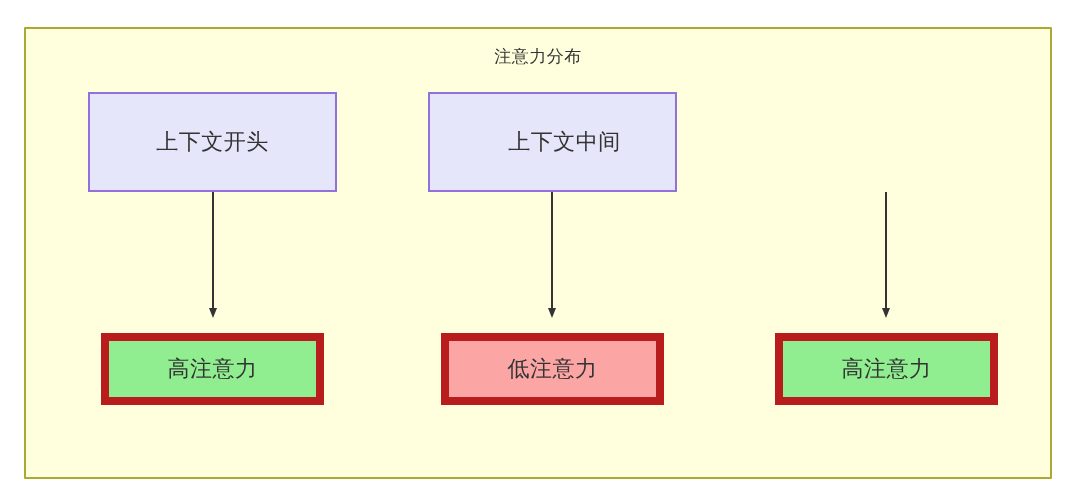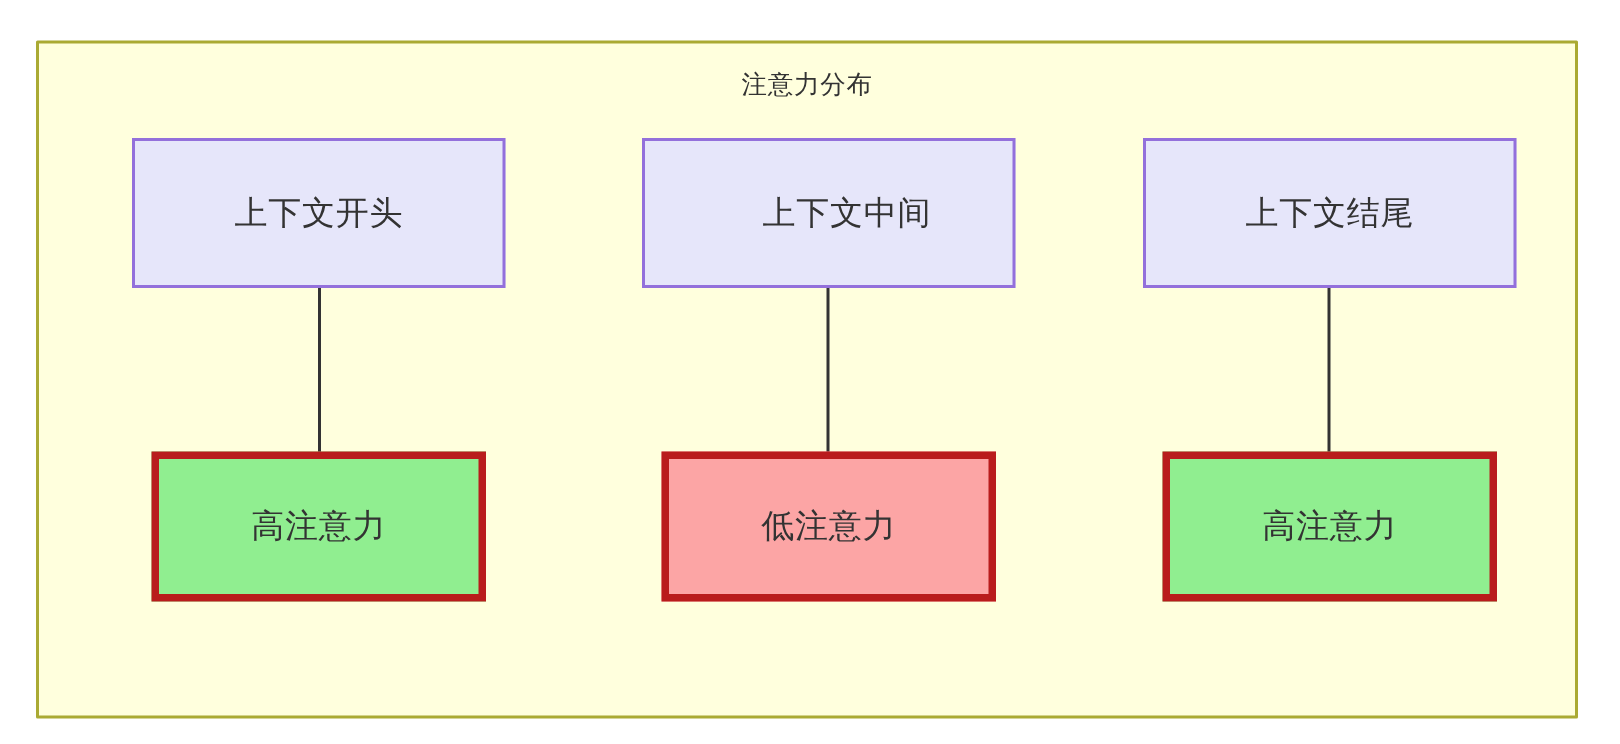--- a/index.html
+++ b/index.html
@@ -65,23 +65,23 @@
   .node-context {
     background: #e6e6fa;
     border: 2px solid #9370db;
     width: 249px;
     height: 100px;
     top: 92px;
   }
 
   .node-attn {
     width: 223px;
-    height: 100px;
-    top: 301px;
-    border: 5px solid #b91c1c;
+    height: 72px;
+    top: 333px;
+    border: 8px solid #b91c1c;
   }
 
   .node-attn.high {
     background: #90ee90;
   }
 
   .node-attn.low {
     background: #fca5a5;
   }
 
@@ -119,19 +119,18 @@
         <path d="M 0 0 L 10 4 L 0 8 z" fill="#333333"></path>
       </marker>
     </defs>
     <line x1="213" y1="192" x2="213" y2="308" stroke="#333333" stroke-width="2" marker-end="url(#arrowhead)"></line>
     <line x1="552" y1="192" x2="552" y2="308" stroke="#333333" stroke-width="2" marker-end="url(#arrowhead)"></line>
     <line x1="886" y1="192" x2="886" y2="308" stroke="#333333" stroke-width="2" marker-end="url(#arrowhead)"></line>
   </svg>
 
   <div class="node node-context col-1">上下文开头</div>
   <div class="node node-context col-2">上下文中间</div>
-  <div class="node node-context col-3">上下文结尾</div>
 
   <div class="node node-attn high col-1">高注意力</div>
   <div class="node node-attn low col-2">低注意力</div>
   <div class="node node-attn high col-3">高注意力</div>
 
 </div>
 
 </body></html>

